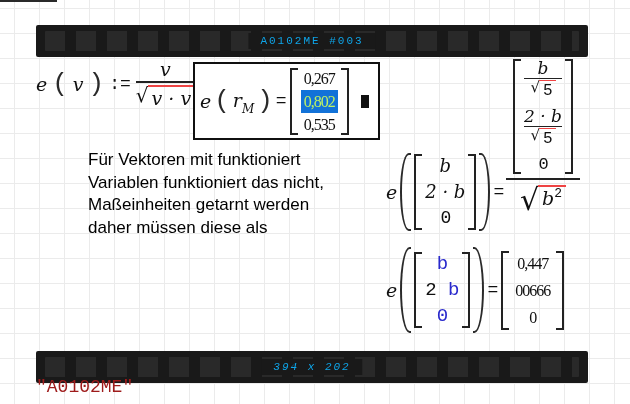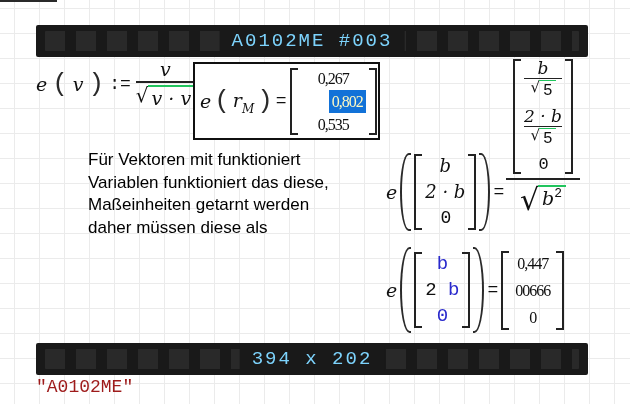--- a/index.html
+++ b/index.html
@@ -13,43 +13,43 @@
     background-position:14px 8px;
     font-family:"Liberation Sans",sans-serif;color:#101010;
   }
   .abs{position:absolute;}
   
   .strip{position:absolute;left:36px;width:552px;height:32px;background:#191919;border-radius:2px;}
   .holes{position:absolute;left:9px;right:9px;top:6px;bottom:6px;
     background:repeating-linear-gradient(90deg,#292929 0 20px,transparent 20px 31px);border-radius:1px;}
   .strip-label{position:absolute;left:50%;top:50%;transform:translate(-50%,-50%);
     background:#191919;padding:2px 12px;white-space:nowrap;
-    font-family:"Liberation Mono",monospace;font-size:19px;letter-spacing:2px;color:#7dd3fc;}
+    font-family:"Liberation Mono",monospace;font-size:11px;letter-spacing:2px;color:#0ea5e9;}
   .mvar{font-family:"DejaVu Serif",serif;font-style:italic;font-size:19px;line-height:1;}
   .mnum{font-family:"Liberation Mono",monospace;font-size:20px;letter-spacing:-1px;line-height:1;}
   .op{font-family:"Liberation Mono",monospace;font-size:18px;line-height:1;}
   .paren{font-family:"Liberation Mono",monospace;font-size:26px;font-weight:400;line-height:1;color:#2a2a2a;}
   .sub{font-family:"DejaVu Serif",serif;font-style:italic;font-size:12px;position:relative;top:6px;}
   .sup{font-family:"Liberation Mono",monospace;font-size:13px;position:relative;top:-8px;}
   .frac{display:flex;flex-direction:column;align-items:center;}
   .fbar{width:100%;border-top:2px solid #222;margin:2px 0;}
   .fbar-thin{width:100%;border-top:1.5px solid #222;margin:1px 0;}
   .sqrtwrap{display:flex;align-items:flex-start;}
   .rad{font-family:"DejaVu Serif",serif;font-size:20px;line-height:1;margin-right:-1px;}
   .rad-sm{font-family:"DejaVu Serif",serif;font-size:15px;line-height:1;margin-right:-1px;}
   .rad-big{font-family:"DejaVu Serif",serif;font-size:30px;line-height:1;margin-right:-1px;}
-  .radicand{border-top:2px solid #22c55e;padding:2px 4px 0;}
+  .radicand{border-top:2px solid #ef4444;padding:2px 4px 0;}
   
   .matrix{display:flex;align-items:stretch;}
   .br-l{width:6px;border:2px solid #222;border-right:none;margin:1px 0;}
   .br-r{width:6px;border:2px solid #222;border-left:none;margin:1px 0;}
   .mcol{display:flex;flex-direction:column;justify-content:center;padding:0 3px;}
   .mcell{font-family:Liberation Serif, serif;font-size:16px;letter-spacing:-1px;
     line-height:23px;padding:0 3px;text-align:center;}
-  .selected{background:#1272d8;color:#fef9c3;margin-left:28px;}
+  .selected{background:#1272d8;color:#bef264;}
   .bparen-l{width:9px;align-self:stretch;border:2px solid #2a2a2a;border-right:none;
     border-radius:10px 0 0 10px / 45px 0 0 45px;margin:1px 0;}
   .bparen-r{width:9px;align-self:stretch;border:2px solid #2a2a2a;border-left:none;
     border-radius:0 10px 10px 0 / 0 45px 45px 0;margin:1px 0;}
   .caret{width:8px;height:13px;background:#101010;margin-left:9px;}
   
   #f1{left:36px;top:61px;height:46px;display:flex;align-items:center;gap:5px;}
   
   #f2-box{left:193px;top:62px;width:187px;height:78px;border:2px solid #101010;background:#fff;
     box-sizing:border-box;display:flex;align-items:center;padding:0 5px;gap:3px;}
@@ -111,21 +111,21 @@
       <span class="mcell selected">0,802</span>
       <span class="mcell">0,535</span>
     </span>
     <span class="br-r"></span>
   </span>
   <span class="caret"></span>
 </div>
 
 <div class="abs" id="note">
   <div>Für Vektoren mit funktioniert</div>
-  <div>Variablen funktioniert das diese,</div>
+  <div>Variablen funktioniert das nicht,</div>
   <div>Maßeinheiten getarnt werden</div>
   <div>daher müssen diese als</div>
 </div>
 
 <div class="abs" id="f3">
   <div id="f3-left">
     <span class="mvar">e</span>
     <span class="bparen-l"></span>
     <span class="matrix">
       <span class="br-l"></span>
@@ -189,19 +189,19 @@
     <span class="br-l"></span>
     <span class="mcol">
       <span class="mcell rescell">0,447</span>
       <span class="mcell rescell">00666</span>
       <span class="mcell rescell">0</span>
     </span>
     <span class="br-r"></span>
   </span>
 </div>
 
-<div class="strip" id="strip-bottom" style="top:343px;">
+<div class="strip" id="strip-bottom" style="top:351px;font-style:italic;">
   <div class="holes"></div>
   <div class="strip-label">394 x 202</div>
 </div>
 <style>#strip-top{top:25px;}</style>
 
 <div class="abs" id="result-string">"A0102ME"</div>
 
 </body></html>

